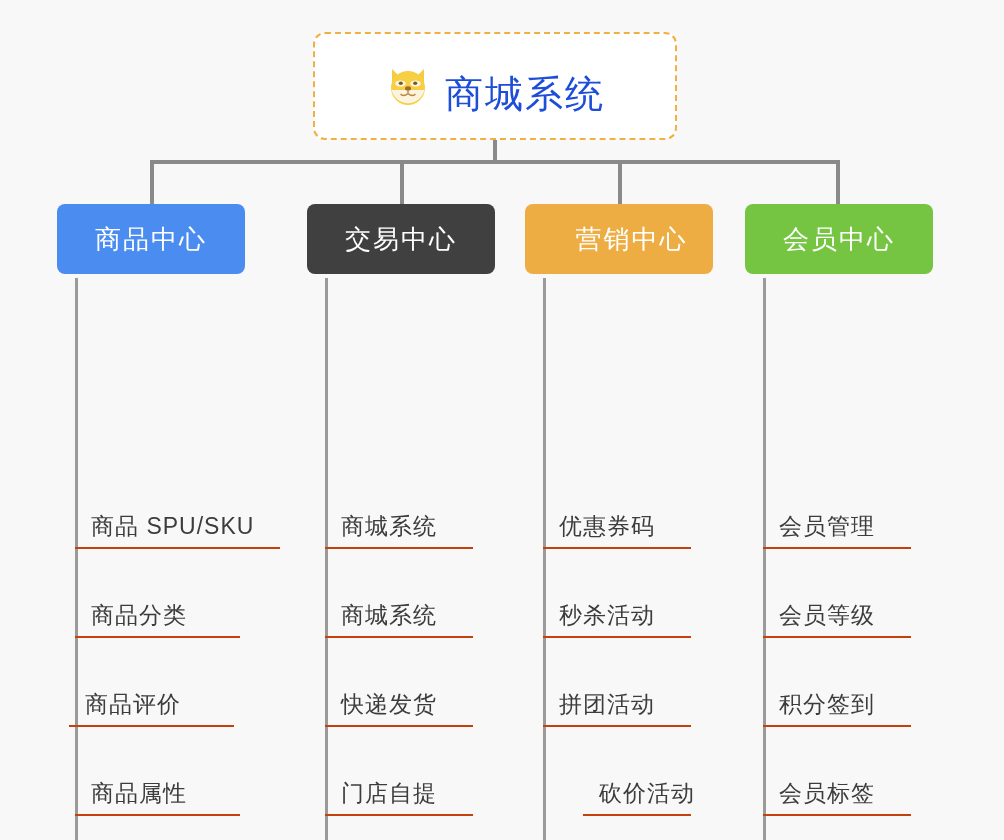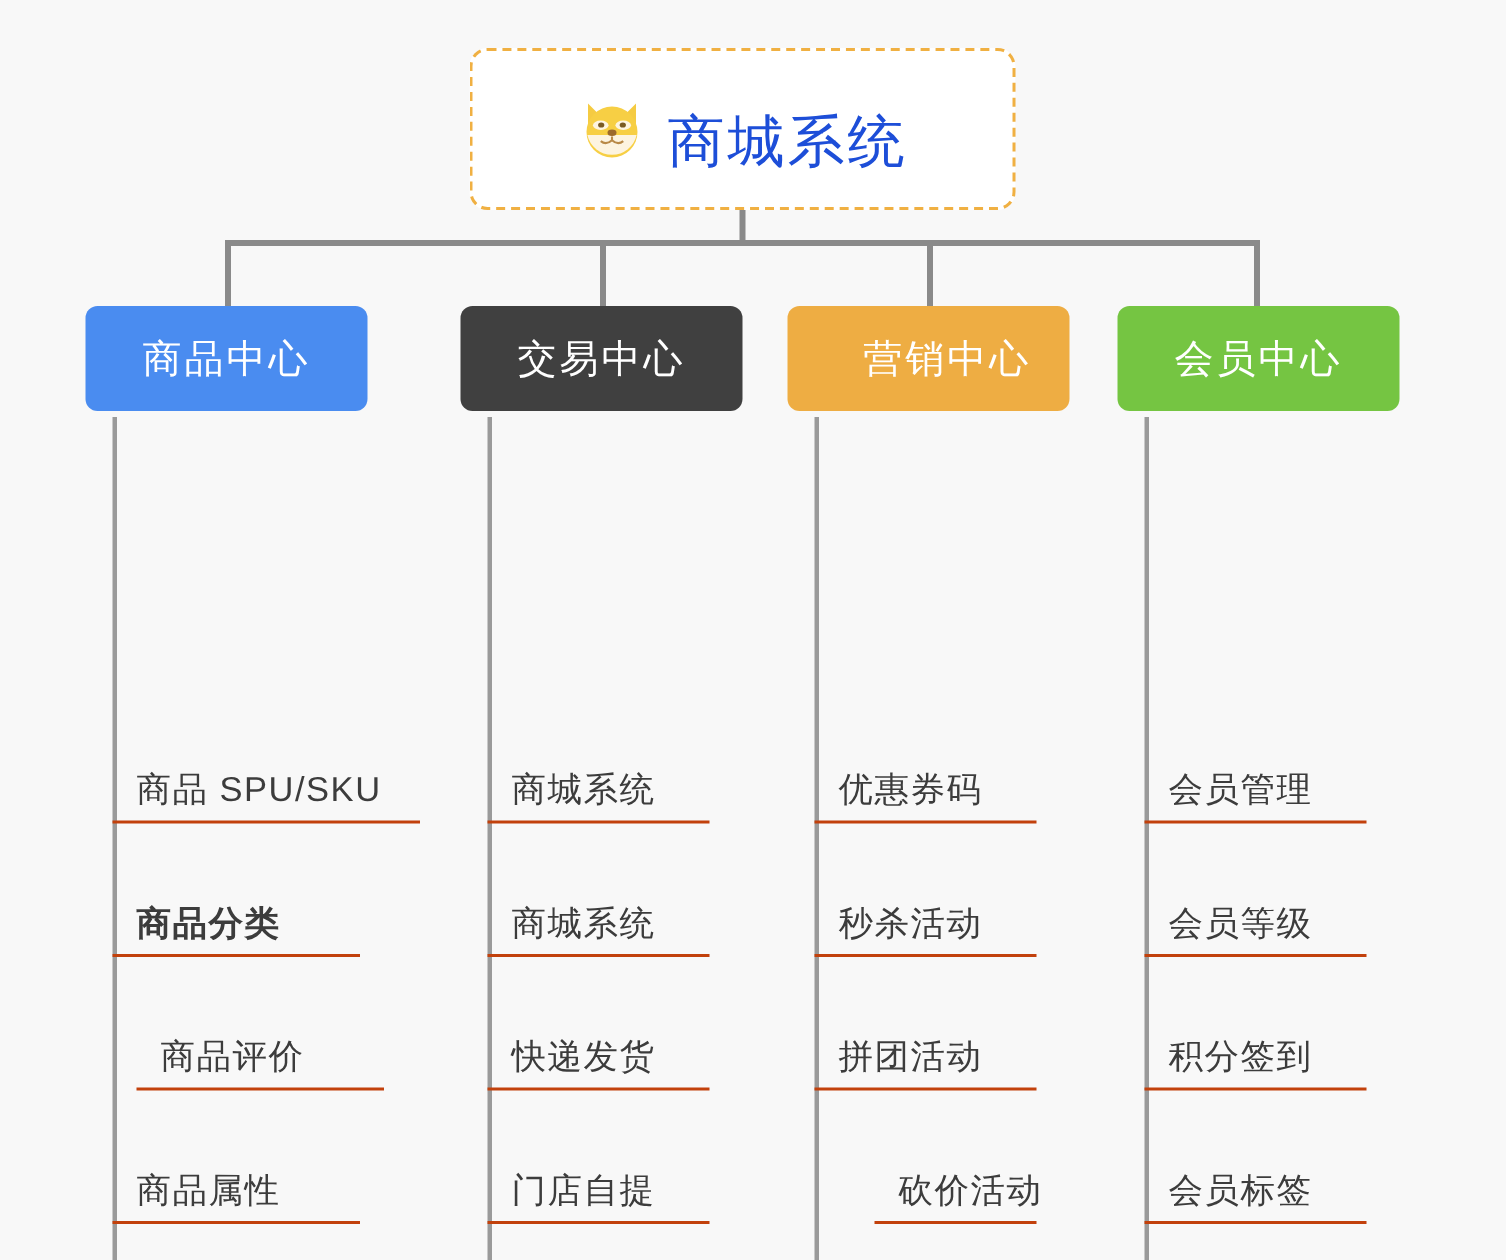--- a/index.html
+++ b/index.html
@@ -144,24 +144,24 @@
   <div class="conn conn-v" style="left:836px; top:160px; width:4px; height:46px;"></div>
 
   <div class="branch" style="left:57px; width:212px;">
     <div class="branch-head" style="width:188px; background:#4a8cf0;">
       <span>商品中心</span>
     </div>
     <div class="branch-trunk" style="left:18px; height:562px;"></div>
     <div class="leaf" style="left:18px; top:256px; width:205px;">
       <div class="leaf-inner"><span class="lbl">商品 SPU/SKU</span></div>
     </div>
-    <div class="leaf" style="left:18px; top:345px; width:165px;font-weight:bold;">
+    <div class="leaf" style="left:18px; top:345px; width:165px;">
       <div class="leaf-inner"><span class="lbl">商品分类</span></div>
     </div>
-    <div class="leaf" style="left:34px; top:434px; width:165px;">
+    <div class="leaf" style="left:12px; top:434px; width:165px;">
       <div class="leaf-inner"><span class="lbl">商品评价</span></div>
     </div>
     <div class="leaf" style="left:18px; top:523px; width:165px;">
       <div class="leaf-inner"><span class="lbl">商品属性</span></div>
     </div>
     <div class="leaf" style="left:18px; top:612px; width:165px;">
       
     </div>
 
   </div>

